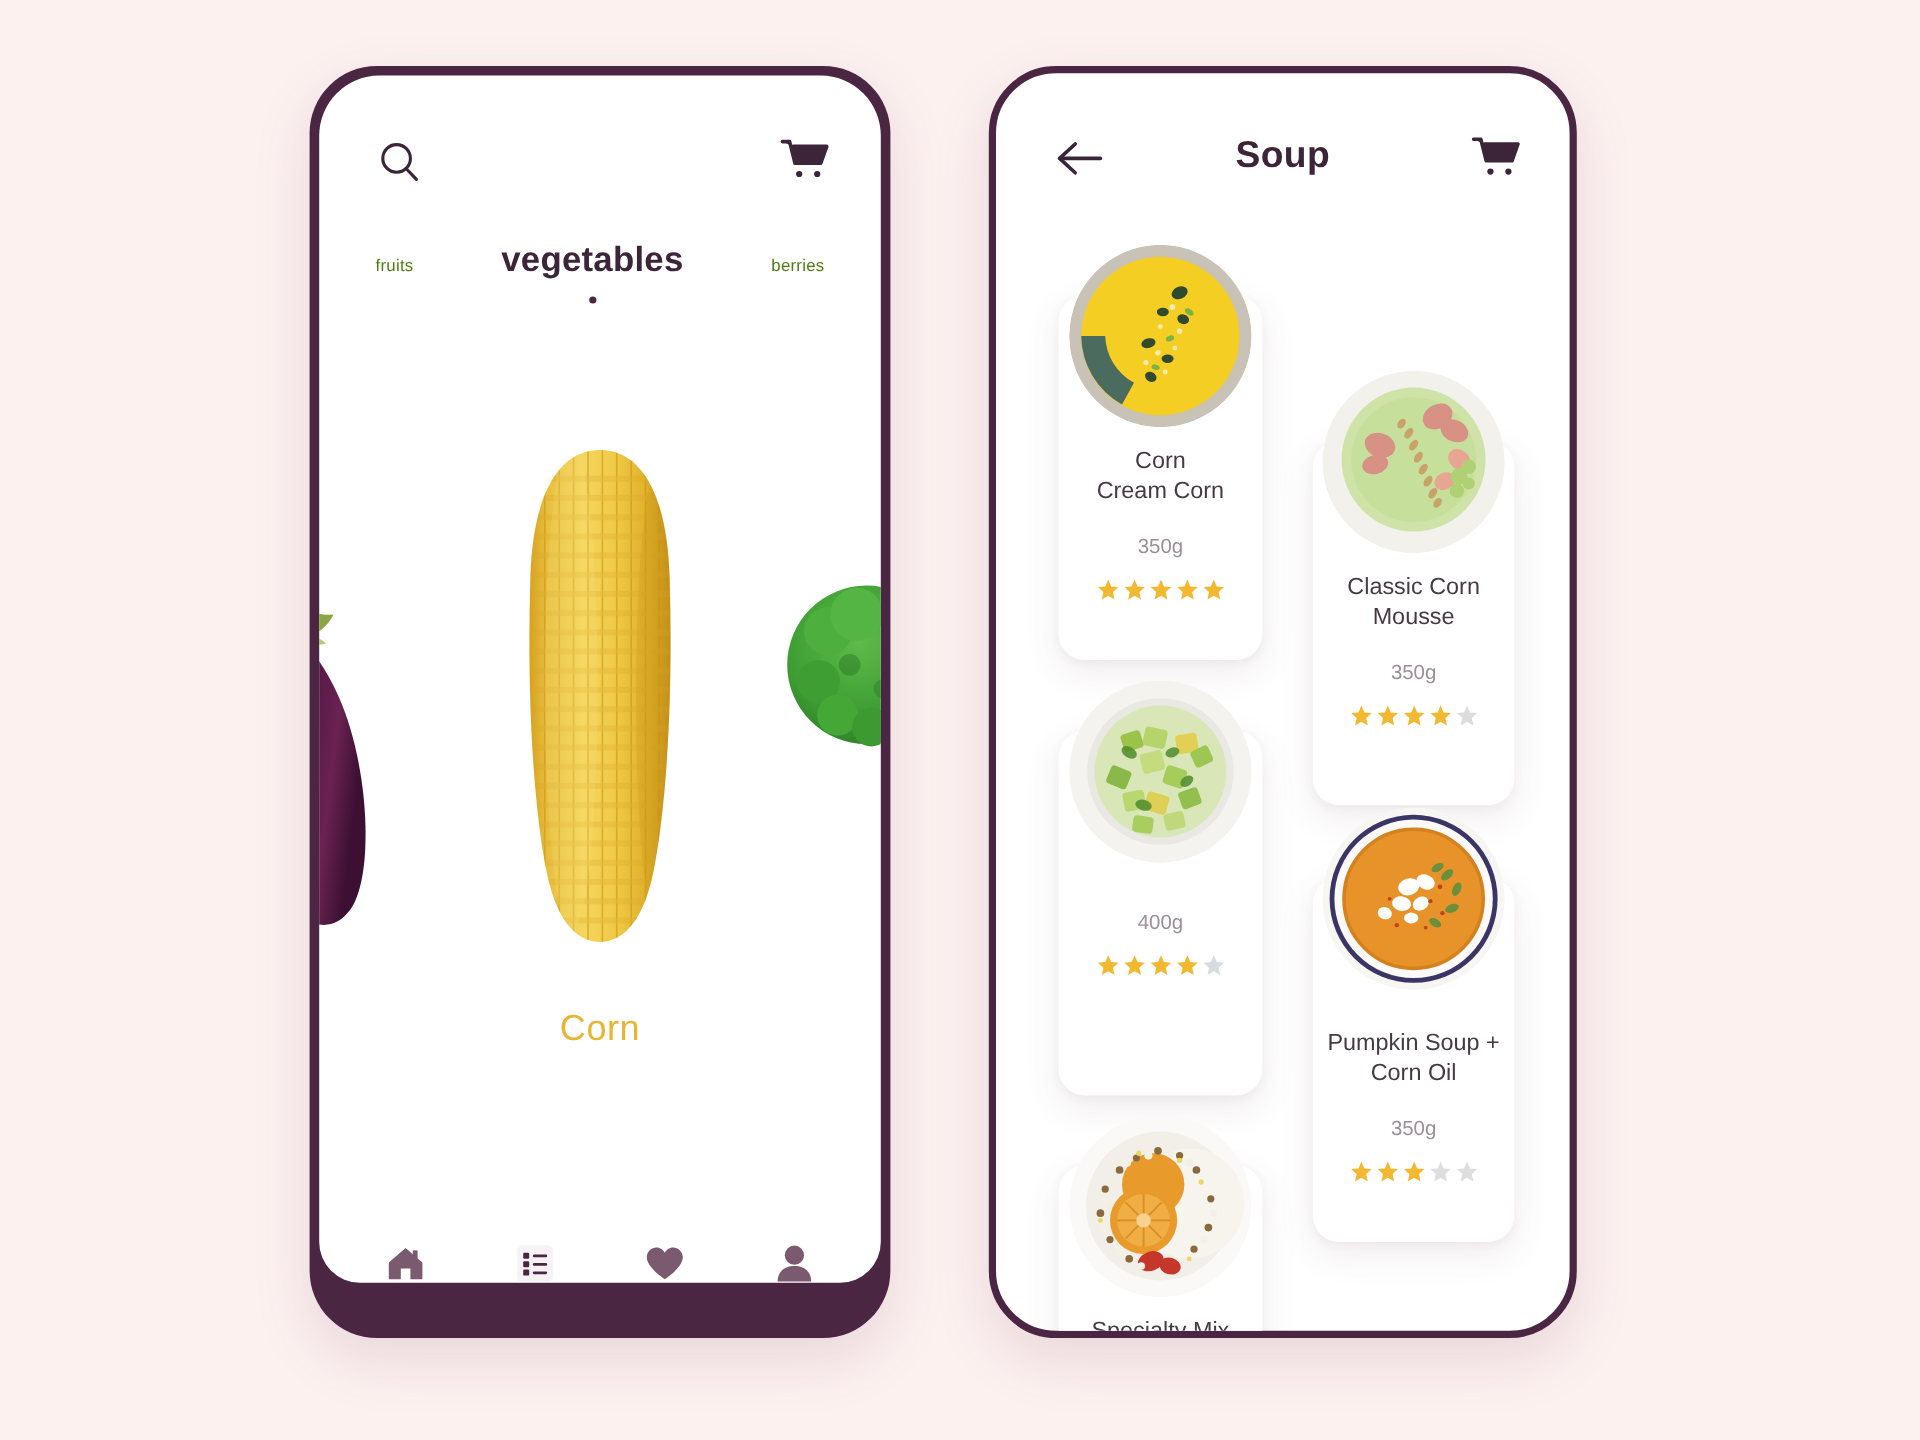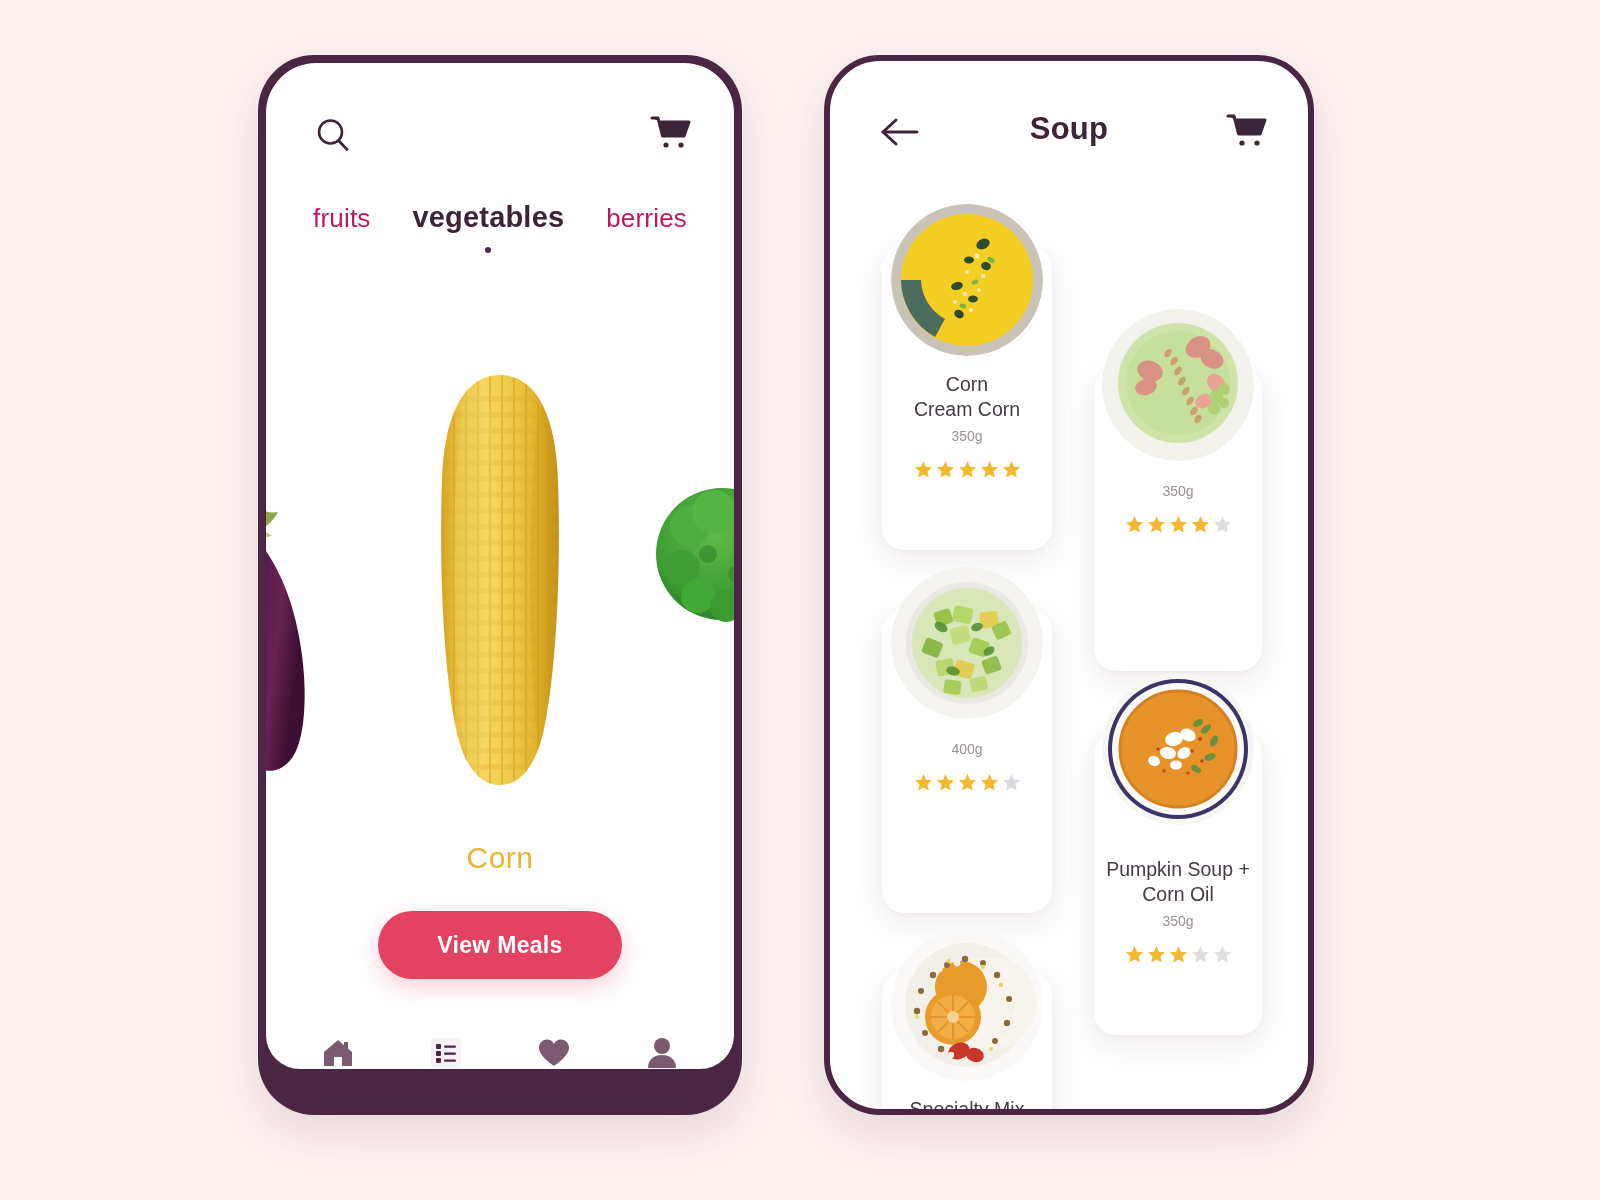--- a/index.html
+++ b/index.html
@@ -43,21 +43,21 @@
   }
 
   
   .p1-tabs {
     position: absolute; top: 138px; left: 0; width: 100%;
     display: flex; justify-content: space-between;
     padding: 0 47px;
     align-items: baseline;
   }
   .tab {
-    font-size: 26px; color: #be185d; letter-spacing: .2px;
+    font-size: 14px; color: #4d7c0f; letter-spacing: .2px;
     cursor: pointer; position: relative;
     font-family: "Liberation Sans", sans-serif;
   }
   .tab.active { font-weight: bold; color: #3C2439; font-size: 29px; }
   .tab-dot {
     position: absolute; left: 50%; transform: translateX(-50%);
     bottom: -19px;
     width: 6px; height: 6px; border-radius: 50%;
     background: #4B2643;
   }
@@ -152,21 +152,21 @@
   .meal-photo {
     position: absolute; left: 50%; transform: translateX(-50%);
     border-radius: 50%;
     overflow: hidden;
   }
   .meal-name {
     font-size: 19.5px; color: #463A45; line-height: 25px;
     padding: 0 10px;
   }
   .meal-weight {
-    font-size: 14px; color: #9A8F96; margin-top: 6px;
+    font-size: 17px; color: #9A8F96; margin-top: 24px;
   }
   .stars { margin-top: 16px; font-size: 0; line-height: 0; }
   .star { display: inline-block; margin: 0 1.5px; }
 
   
   .cob { position: absolute; inset: 0; }
 </style>
 </head>
 <body>
 
@@ -298,21 +298,20 @@
               </g>
               <ellipse cx="44" cy="200" rx="22" ry="206" fill="#FBE483" opacity=".32"></ellipse>
               <ellipse cx="116" cy="210" rx="18" ry="190" fill="#B4800F" opacity=".28"></ellipse>
             </g>
           </svg>
         </div>
 
         <div class="product-name">Corn</div>
       </div>
 
-      <button class="view-meals-btn">View Meals</button>
     </div>
 
     <div class="bottomnav">
       <div class="navitem">
         <span>
           <svg width="34" height="32" viewBox="0 0 34 32">
             <path d="M3 15 L17 3 L31 15 V29 H21 V20 H13 V29 H3 Z" fill="#7B5A70"></path>
             <rect x="23" y="5" width="4" height="7" fill="#7B5A70"></rect>
           </svg>
         </span>
@@ -453,20 +452,24 @@
               <ellipse cx="80" cy="72" rx="5" ry="3" transform="rotate(-55 80 72)"></ellipse>
               <ellipse cx="84" cy="82" rx="5" ry="3" transform="rotate(-55 84 82)"></ellipse>
               <ellipse cx="88" cy="92" rx="5" ry="3" transform="rotate(-55 88 92)"></ellipse>
               <ellipse cx="92" cy="102" rx="5" ry="3" transform="rotate(-55 92 102)"></ellipse>
               <ellipse cx="66" cy="44" rx="4.5" ry="3" transform="rotate(-55 66 44)"></ellipse>
               <ellipse cx="96" cy="110" rx="4.5" ry="3" transform="rotate(-55 96 110)"></ellipse>
             </g>
           </svg>
         </div>
         <div style="position:absolute; top:110px; left:0; width:100%;">
+          <div class="meal-name">
+            <span>Classic Corn</span><br>
+            <span>Mousse</span>
+          </div>
           <div class="meal-weight">350g</div>
           <div class="stars">
             <span class="star"><svg width="19" height="19" viewBox="0 0 20 20">
                   <polygon points="10,1 12.6,7 19,7.6 14.2,12 15.6,18.5 10,15.2 4.4,18.5 5.8,12 1,7.6 7.4,7" fill="#F2B830"></polygon>
                 </svg></span>
             <span class="star"><svg width="19" height="19" viewBox="0 0 20 20">
                   <polygon points="10,1 12.6,7 19,7.6 14.2,12 15.6,18.5 10,15.2 4.4,18.5 5.8,12 1,7.6 7.4,7" fill="#F2B830"></polygon>
                 </svg></span>
             <span class="star"><svg width="19" height="19" viewBox="0 0 20 20">
                   <polygon points="10,1 12.6,7 19,7.6 14.2,12 15.6,18.5 10,15.2 4.4,18.5 5.8,12 1,7.6 7.4,7" fill="#F2B830"></polygon>

